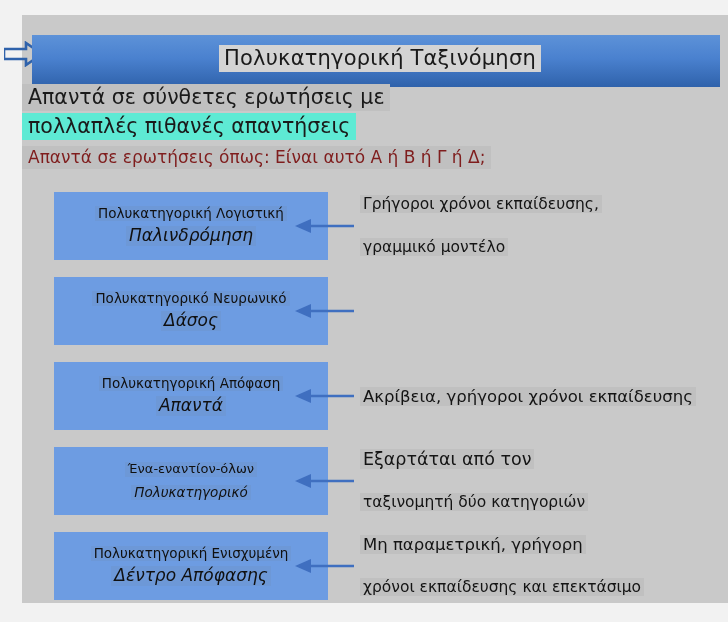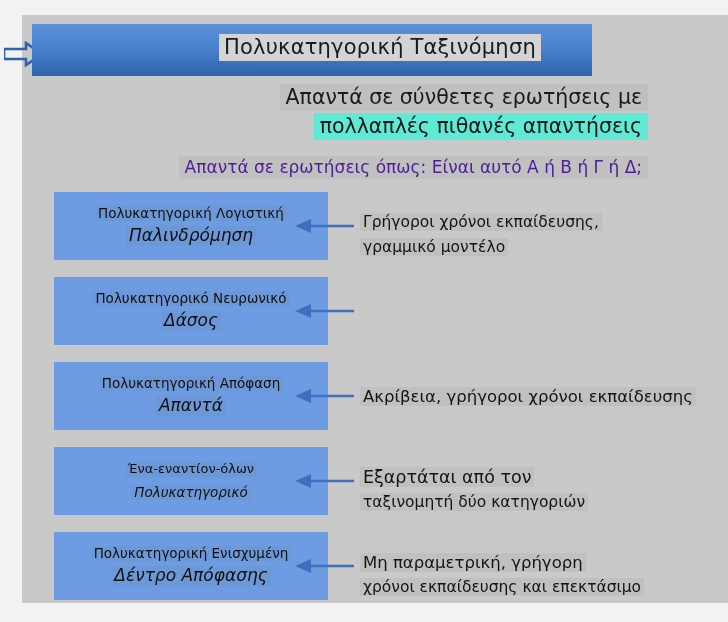--- a/index.html
+++ b/index.html
@@ -18,22 +18,22 @@
     top: 15px;
     width: 706px;
     height: 588px;
     background: #c9c9c9;
   }
 
   
   #title-bar {
     position: absolute;
     left: 10px;
-    top: 9px;
-    width: 560px;
+    top: 20px;
+    width: 688px;
     height: 52px;
     background: linear-gradient(to bottom, #5d92d8 0%, #4a81cf 45%, #2f62ab 100%);
   }
   #title-text {
     position: absolute;
     left: 0;
     top: 11px;
     width: 696px;
     text-align: center;
     font-size: 21px;
@@ -53,39 +53,39 @@
     width: 40px;
     height: 26px;
   }
 
   
   #subtitle {
     position: absolute;
     left: 0;
     top: 68px;
     width: 626px;
-    text-align: right;
+    text-align: left;
   }
   .sub-line {
     display: block;
     line-height: 29px;
     font-size: 20.5px;
     color: #1a1a1a;
   }
   .sub-line i {
     font-style: normal;
     background: #c0c0c0;
     padding: 1px 6px 2px 6px;
   }
   .sub-line.l2 i { background: #5eead4; }
   #subtitle-small {
     display: block;
-    margin-top: 14px;
+    margin-top: 4px;
     font-size: 17px;
-    color: #4c1d95;
+    color: #7f1d1d;
     line-height: 24px;
   }
   #subtitle-small i {
     font-style: normal;
     background: #c0c0c0;
     padding: 1px 6px 2px 6px;
   }
 
   
   .row {
@@ -136,21 +136,21 @@
   }
 
   .note {
     position: absolute;
     left: 338px;
     top: 0;
     width: 368px;
     height: 68px;
     display: flex;
     flex-direction: column;
-    justify-content: flex-end;
+    justify-content: space-between;
   }
   .note-line {
     color: #141414;
     white-space: nowrap;
     line-height: 25px;
   }
   .note-line i {
     font-style: normal;
     background: #c0c0c0;
     padding: 0 3px;

